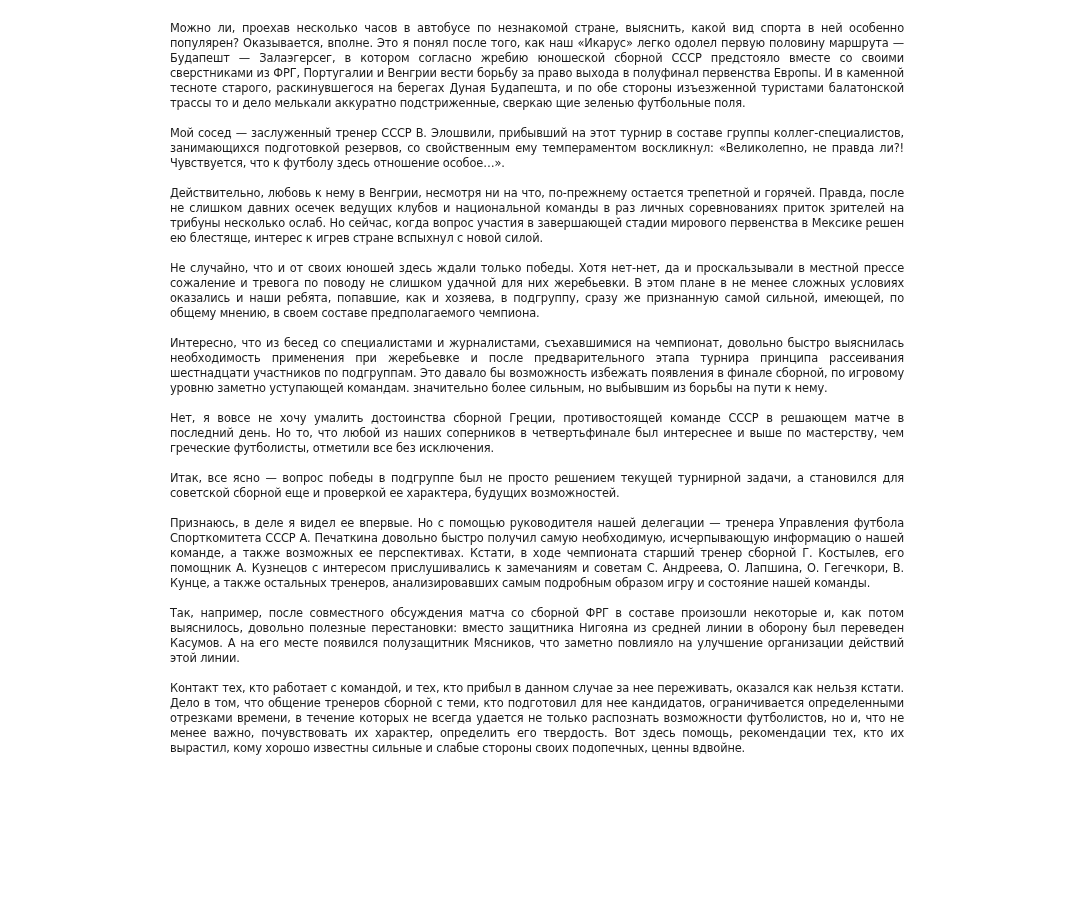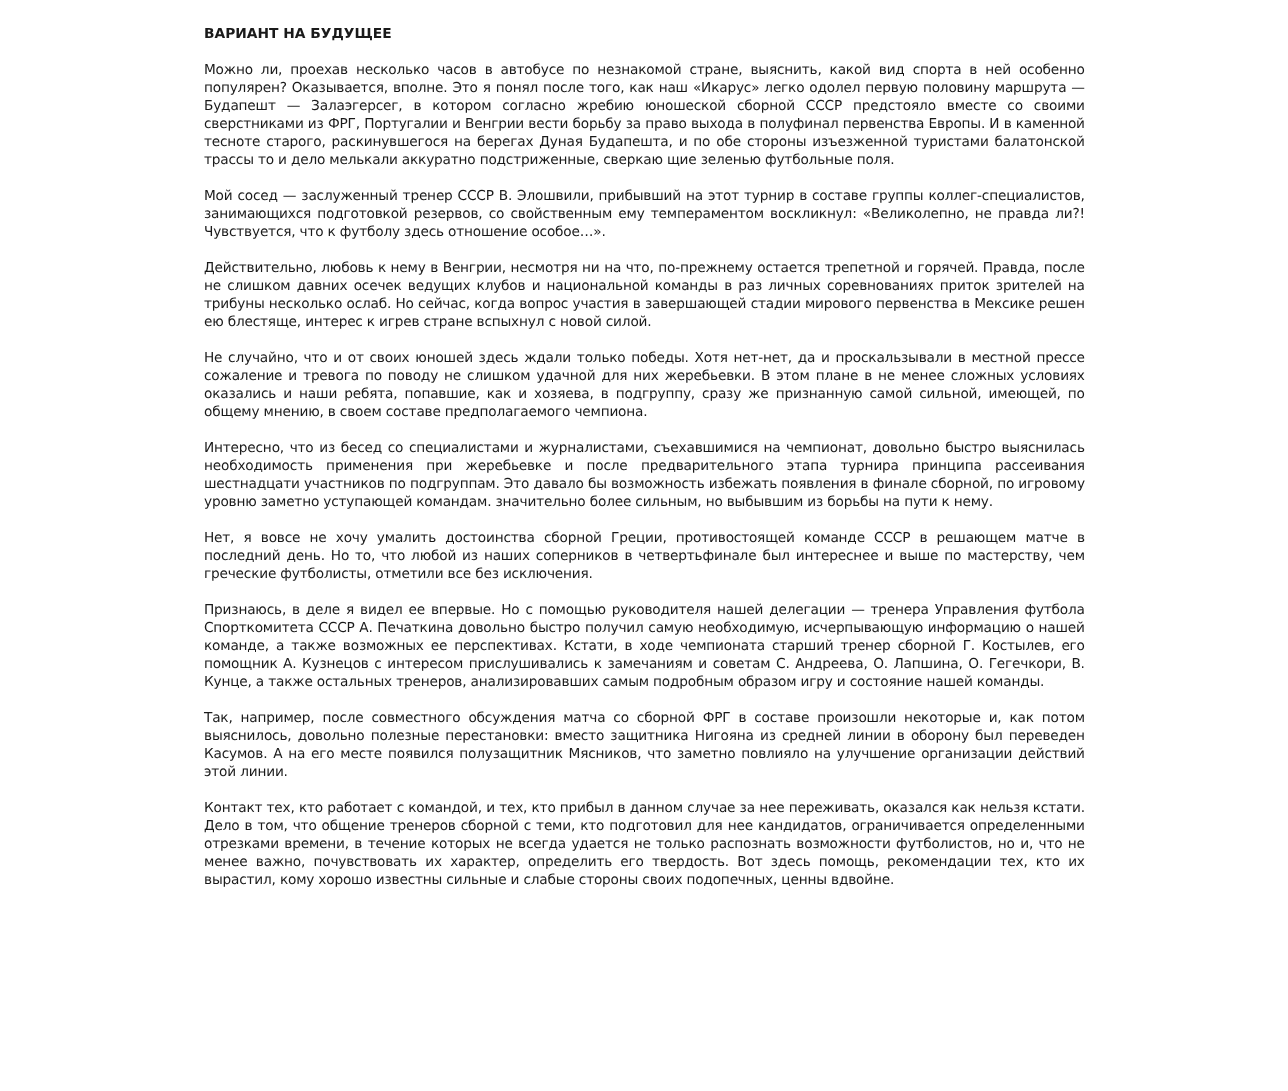--- a/index.html
+++ b/index.html
@@ -25,23 +25,23 @@
     text-align: justify;
     margin: 0 0 15px 0;
     letter-spacing: -0.15px;
     word-spacing: 0px;
   }
 </style>
 </head>
 <body>
 
 <div class="article">
-  <div class="title">ВАРИАНТ НА БУДУЩЕЕ</div>
   <p class="para">Можно ли, проехав несколько часов в автобусе по незнакомой стране, выяснить, какой вид спорта в ней особенно популярен? Оказывается, вполне. Это я понял после того, как наш «Икарус» легко одолел первую половину маршрута — Будапешт — Залаэгерсег, в котором согласно жребию юношеской сборной СССР предстояло вместе со своими сверстниками из ФРГ, Португалии и Венгрии вести борьбу за право выхода в полуфинал первенства Европы. И в каменной тесноте старого, раскинувшегося на берегах Дуная Будапешта, и по обе стороны изъезженной туристами балатонской трассы то и дело мелькали аккуратно подстриженные, сверкаю щие зеленью футбольные поля.</p>
   <p class="para">Мой сосед — заслуженный тренер СССР В. Элошвили, прибывший на этот турнир в составе группы коллег-специалистов, занимающихся подготовкой резервов, со свойственным ему темпераментом воскликнул: «Великолепно, не правда ли?! Чувствуется, что к футболу здесь отношение особое…».</p>
   <p class="para">Действительно, любовь к нему в Венгрии, несмотря ни на что, по-прежнему остается трепетной и горячей. Правда, после не слишком давних осечек ведущих клубов и национальной команды в раз личных соревнованиях приток зрителей на трибуны несколько ослаб. Но сейчас, когда вопрос участия в завершающей стадии мирового первенства в Мексике решен ею блестяще, интерес к игрев стране вспыхнул с новой силой.</p>
   <p class="para">Не случайно, что и от своих юношей здесь ждали только победы. Хотя нет-нет, да и проскальзывали в местной прессе сожаление и тревога по поводу не слишком удачной для них жеребьевки. В этом плане в не менее сложных условиях оказались и наши ребята, попавшие, как и хозяева, в подгруппу, сразу же признанную самой сильной, имеющей, по общему мнению, в своем составе предполагаемого чемпиона.</p>
   <p class="para">Интересно, что из бесед со специалистами и журналистами, съехавшимися на чемпионат, довольно быстро выяснилась необходимость применения при жеребьевке и после предварительного этапа турнира принципа рассеивания шестнадцати участников по подгруппам. Это давало бы возможность избежать появления в финале сборной, по игровому уровню заметно уступающей командам. значительно более сильным, но выбывшим из борьбы на пути к нему.</p>
   <p class="para">Нет, я вовсе не хочу умалить достоинства сборной Греции, противостоящей команде СССР в решающем матче в последний день. Но то, что любой из наших соперников в четвертьфинале был интереснее и выше по мастерству, чем греческие футболисты, отметили все без исключения.</p>
+  <p class="para">Итак, все ясно — вопрос победы в подгруппе был не просто решением текущей турнирной задачи, а становился для советской сборной еще и проверкой ее характера, будущих возможностей.</p>
   <p class="para">Признаюсь, в деле я видел ее впервые. Но с помощью руководителя нашей делегации — тренера Управления футбола Спорткомитета СССР А. Печаткина довольно быстро получил самую необходимую, исчерпывающую информацию о нашей команде, а также возможных ее перспективах. Кстати, в ходе чемпионата старший тренер сборной Г. Костылев, его помощник А. Кузнецов с интересом прислушивались к замечаниям и советам С. Андреева, О. Лапшина, О. Гегечкори, В. Кунце, а также остальных тренеров, анализировавших самым подробным образом игру и состояние нашей команды.</p>
   <p class="para">Так, например, после совместного обсуждения матча со сборной ФРГ в составе произошли некоторые и, как потом выяснилось, довольно полезные перестановки: вместо защитника Нигояна из средней линии в оборону был переведен Касумов. А на его месте появился полузащитник Мясников, что заметно повлияло на улучшение организации действий этой линии.</p>
   <p class="para">Контакт тех, кто работает с командой, и тех, кто прибыл в данном случае за нее переживать, оказался как нельзя кстати. Дело в том, что общение тренеров сборной с теми, кто подготовил для нее кандидатов, ограничивается определенными отрезками времени, в течение которых не всегда удается не только распознать возможности футболистов, но и, что не менее важно, почувствовать их характер, определить его твердость. Вот здесь помощь, рекомендации тех, кто их вырастил, кому хорошо известны сильные и слабые стороны своих подопечных, ценны вдвойне.</p>
 </div>
 
 </body></html>

